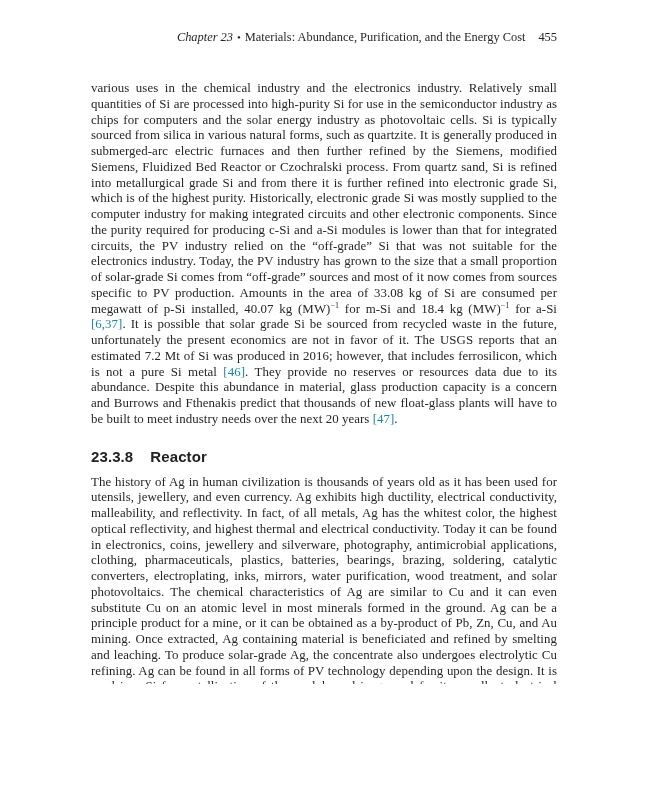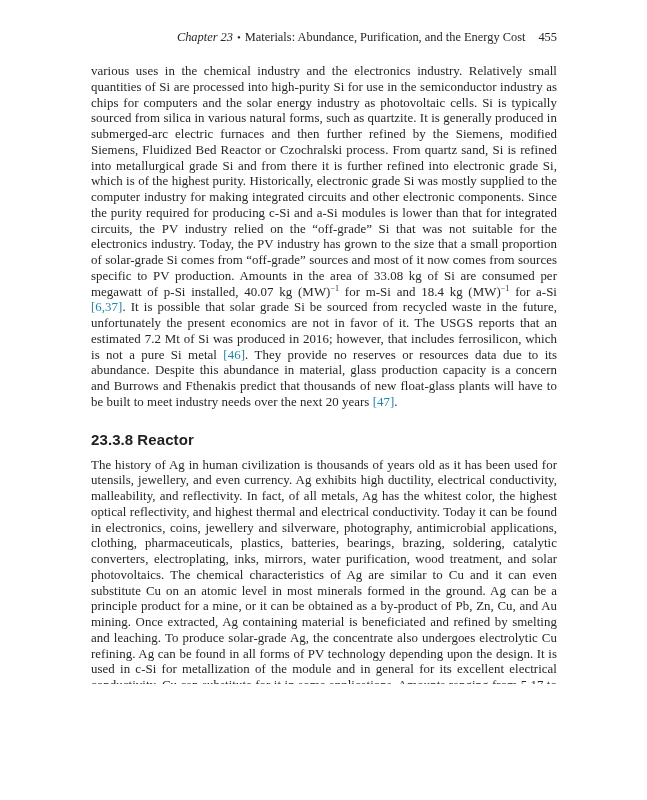--- a/index.html
+++ b/index.html
@@ -21,41 +21,41 @@
     font-size: 12.4px;
     line-height: 1.1;
     color: #262626;
     white-space: nowrap;
   }
   .running-head .chap { font-style: italic; }
   .running-head .bullet { margin: 0 4px; font-size: 11px; }
   .running-head .pagenum { margin-left: 13px; }
   .page-body {
     position: absolute;
-    top: 64px;
+    top: 81px;
     left: 91px;
     width: 466px;
   }
   .page-body p {
     margin: 0;
     text-align: justify;
     font-size: 12.9px;
     line-height: 15.75px;
     letter-spacing: 0.05px;
   }
   .page-body h2 {
     font-family: "Liberation Sans", "DejaVu Sans", sans-serif;
     font-size: 15px;
     font-weight: 600;
     color: #222222;
     margin: 20px 0 9px 0;
     line-height: 1.2;
     letter-spacing: 0.1px;
   }
-  .page-body h2 .h-num { margin-right: 4px; }
+  .page-body h2 .h-num { margin-right: 17px; }
   .cite { text-decoration: none; cursor: pointer; }
   sup { font-size: 0.62em; line-height: 0; vertical-align: super; }
 </style>
 </head>
 <body>
 
 <div class="page">
 
   <div class="running-head">
     <span class="chap">Chapter 23</span><span class="bullet">•</span><span>Materials: Abundance, Purification, and the Energy Cost</span><span class="pagenum">455</span>

